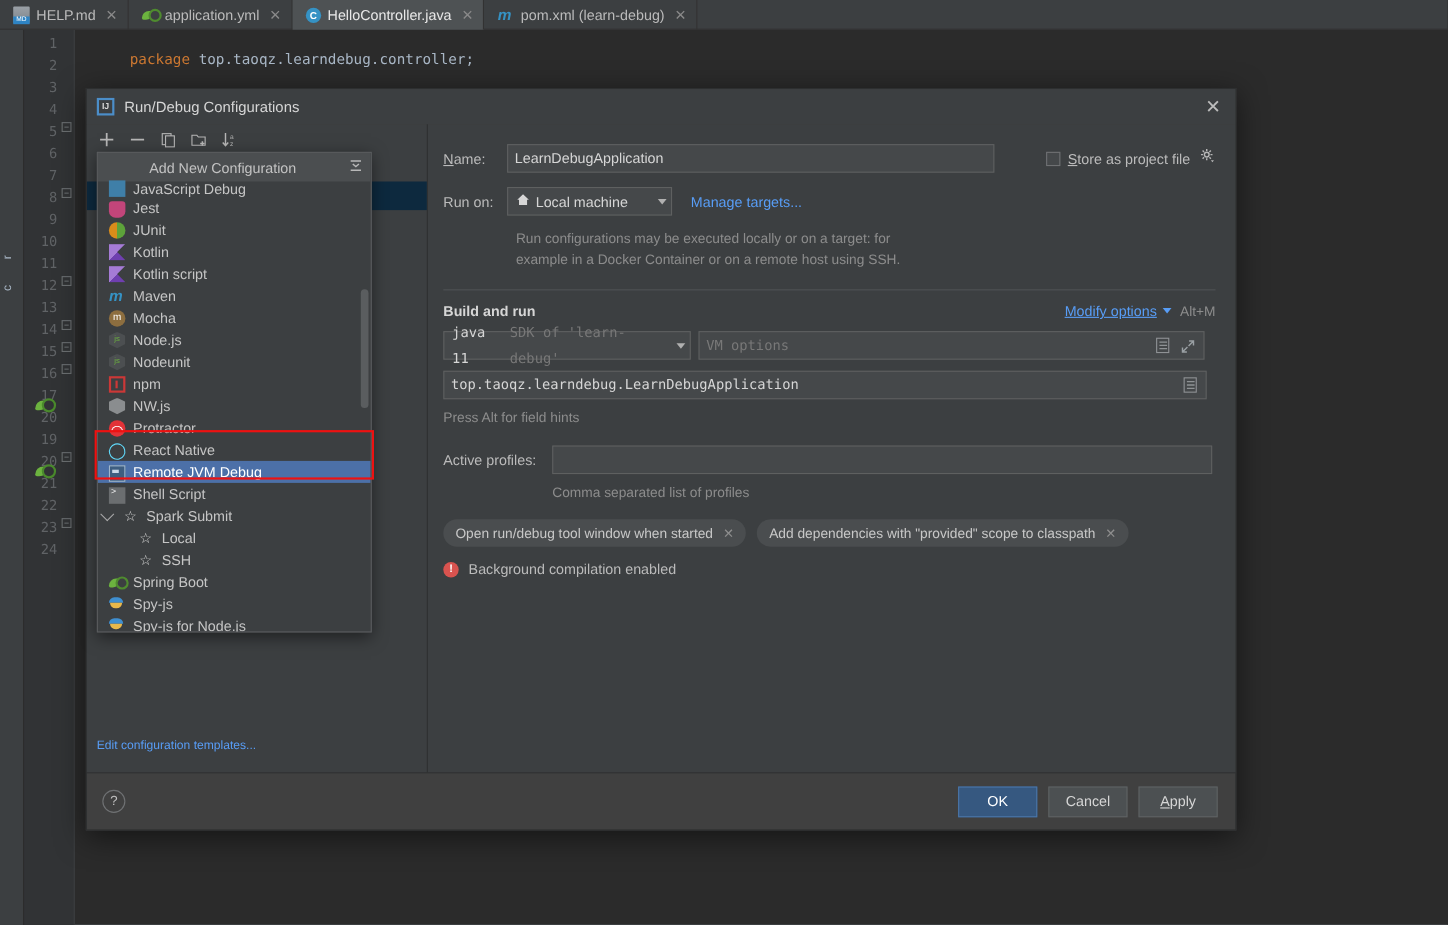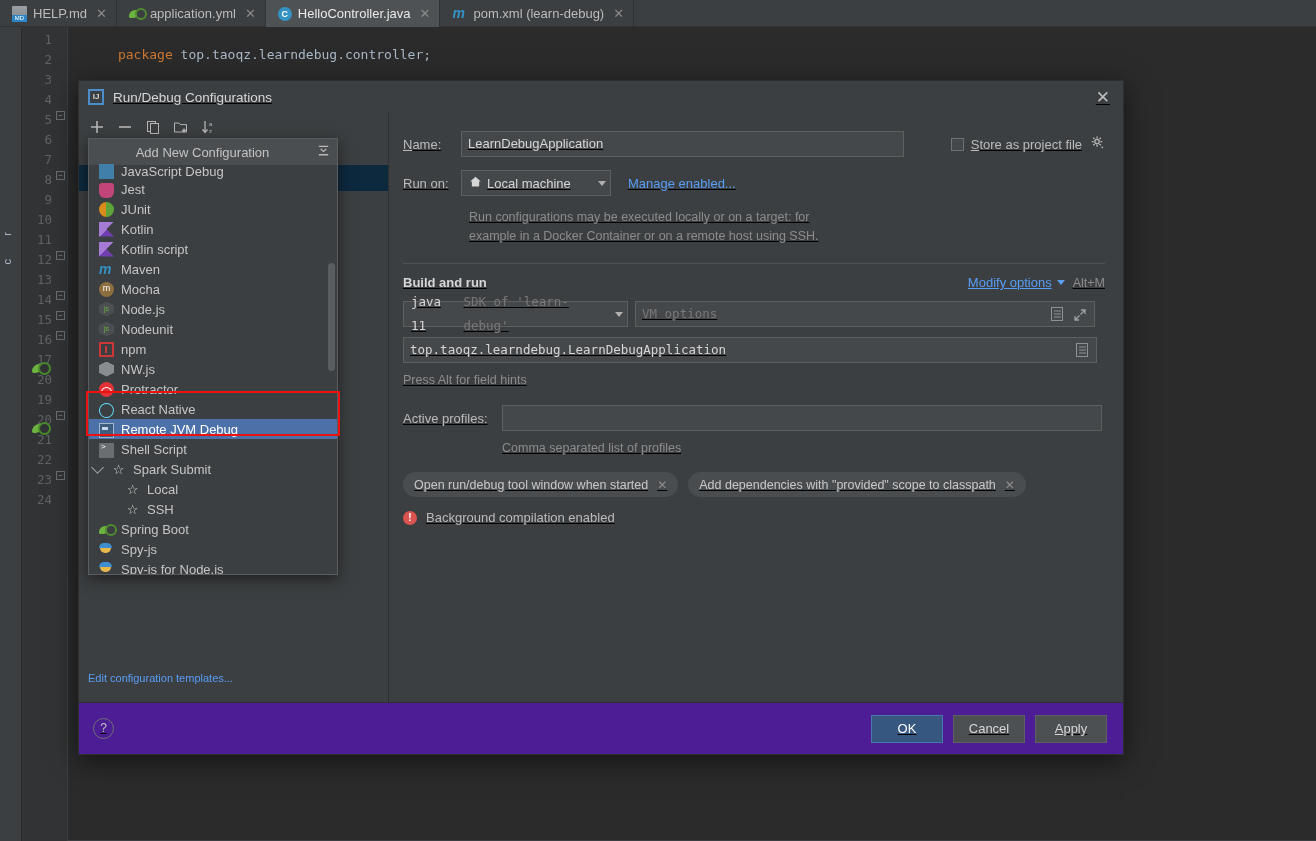--- a/index.html
+++ b/index.html
@@ -106,23 +106,23 @@
     position: absolute; width: 9px; height: 9px; border: 1px solid #6b6f71;
     color: #8b9093; font-size: 8px; line-height: 7px; text-align: center;
   }
   .hbar-bottom {
     position: absolute; left: 68px; right: 0; bottom: 0; height: 1px; background: #3c3f41;
   }
 
   
   #dialog {
     position: absolute; left: 78px; top: 80px; width: 1046px; height: 675px;
-    background: #4c1d95; border: 1px solid #2d2f30;
+    background: #404040; border: 1px solid #2d2f30;
     box-shadow: 0 6px 26px rgba(0,0,0,0.55);
-    display: flex; flex-direction: column; text-decoration: underline;
+    display: flex; flex-direction: column;
   }
   .dlg-title {
     height: 32px; display: flex; align-items: center; padding: 0 8px 0 9px;
     background: #3c3f41; flex: 0 0 auto;
   }
   .dlg-title .ij-logo {
     width: 16px; height: 16px; border: 2px solid #4b8ec9; background: #3c3f41;
     position: relative; margin-right: 9px; flex: 0 0 auto;
   }
   .dlg-title .ij-logo:after {
@@ -470,21 +470,21 @@
         <div class="combo" style="width:150px;">
           <span>
             <svg width="13" height="13" viewBox="0 0 16 16">
                 <path d="M8 2L1.5 8H3.5v6h9V8h2z" fill="#d6d6d6"></path>
               </svg>
           </span>
           <span>Local machine</span>
           <span style="flex:1"></span>
           <span class="caret"></span>
         </div>
-        <a class="link" style="margin-left:17px;">Manage enabled...</a>
+        <a class="link" style="margin-left:17px;">Manage targets...</a>
       </div>
 
       <div class="hint" style="margin-left:66px; margin-top:12px; line-height:19px;">
         <div>Run configurations may be executed locally or on a target: for</div>
         <div>example in a Docker Container or on a remote host using SSH.</div>
       </div>
 
       <div class="divider" style="margin:17px 0 0 0;"></div>
 
       <div class="row" style="margin-top:11px;">

